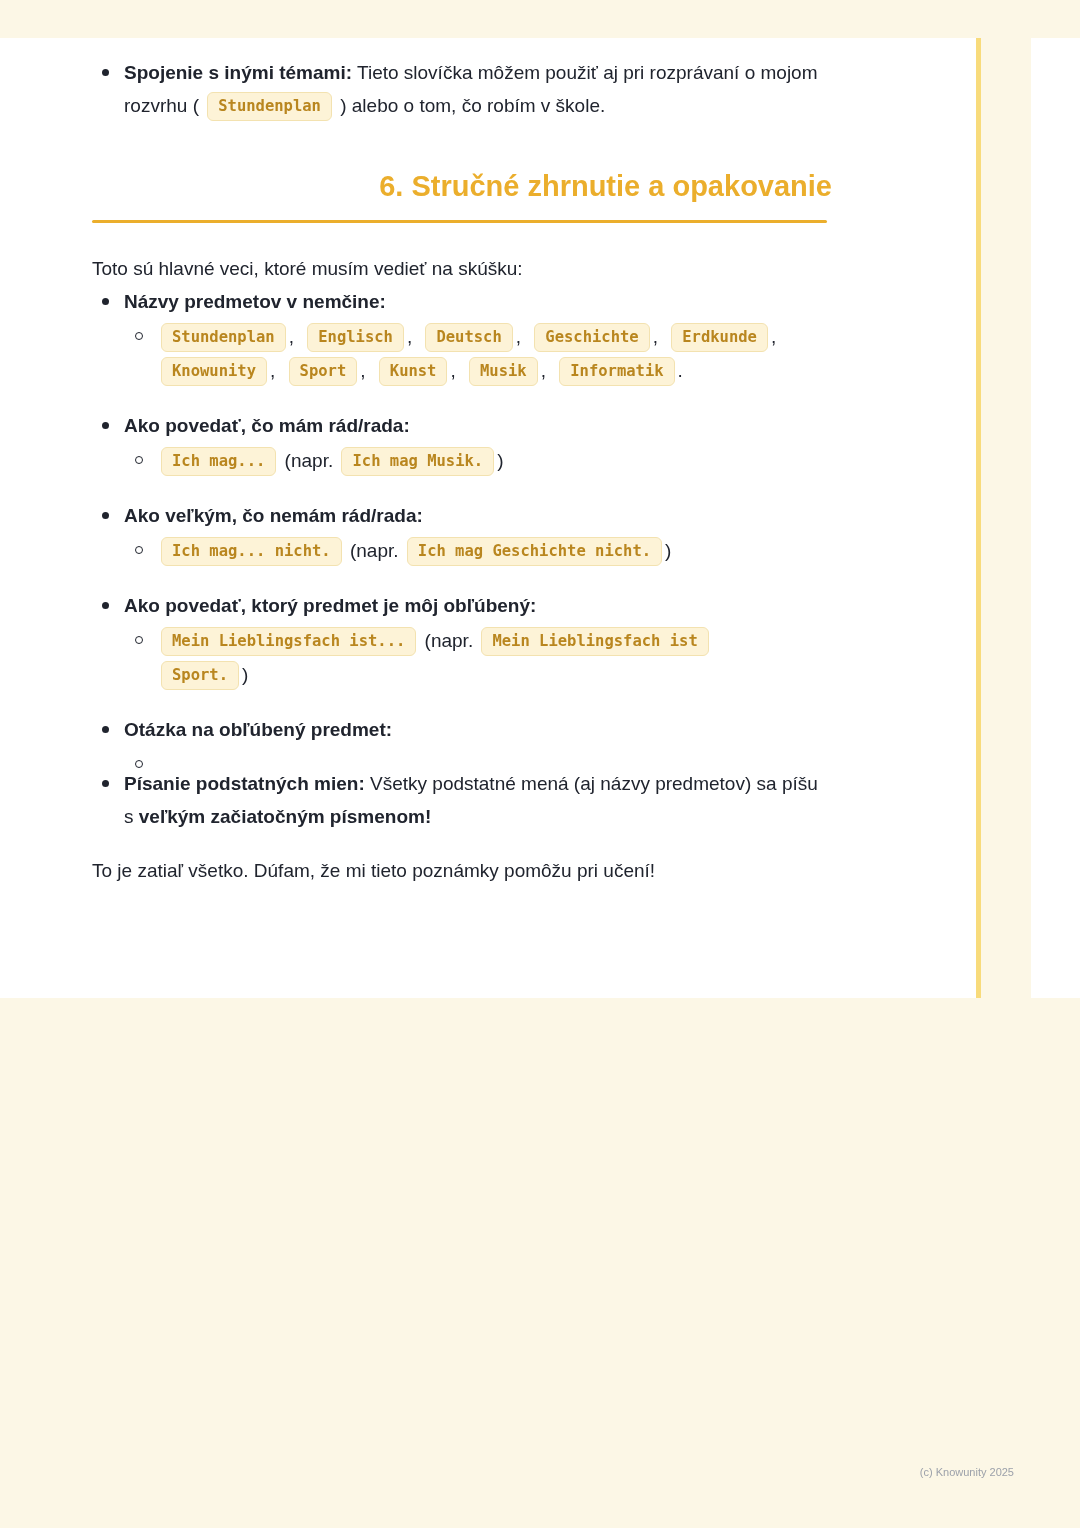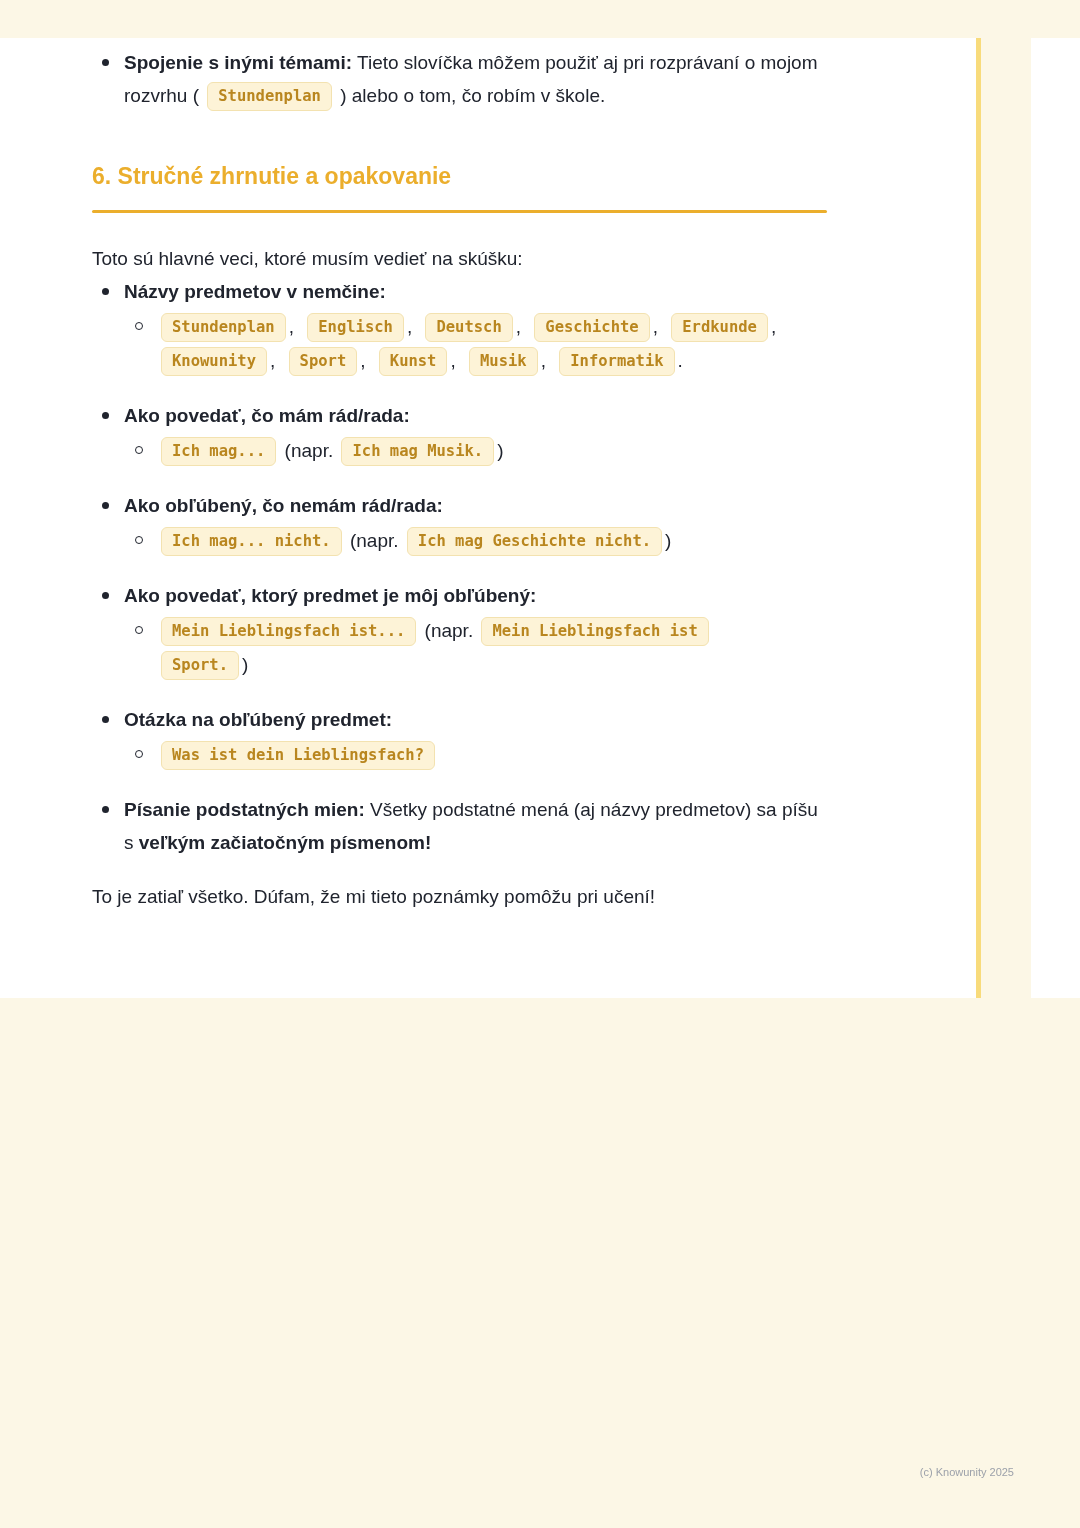--- a/index.html
+++ b/index.html
@@ -15,21 +15,21 @@
   .band-bottom{ position:absolute; left:0; top:998px; width:1080px; height:530px; background:var(--cream, #FCF7E6); }
   .edge-line  { position:absolute; left:976px; top:38px; width:5px;  height:960px; background:var(--edge, #F8DB7B); }
   .edge-strip { position:absolute; left:981px; top:38px; width:50px; height:960px; background:var(--cream, #FCF7E6); }
 
   .content {
     position:absolute; left:92px; top:38px; width:740px;
     font-size:19px; line-height:33px;
   }
 
   ul { list-style:none; }
-  .top-list { padding-top:8px; }
+  .top-list { padding-top:18px; }
 
   .bullet { position:relative; padding-left:32px; margin-bottom:21px; }
   .bullet > .dot {
     position:absolute; left:10px; top:13px; width:7px; height:7px;
     border-radius:50%; background:var(--ink, #20242E);
   }
   .label { font-weight:700; }
 
   .sub { position:relative; padding-left:34px; margin-top:2px; line-height:34px; }
   .sub .ring {
@@ -47,22 +47,23 @@
     border-radius:6px;
     padding:3px 10px 4px;
     margin:2px 3px;
     white-space:nowrap;
     vertical-align:1px;
   }
   .sep { margin-right:5px; }
 
   h2.section {
     margin-top:44px;
-    font-size:23px; line-height:38px; font-weight:700;
+    font-size:29px; line-height:38px; font-weight:700;
     color:var(--accent, #EBAE2C);
+    text-align:right;
   }
   .rule {
     margin-top:15px; width:735px; height:3px;
     background:var(--accent, #EBAE2C); border-radius:2px;
   }
   .lead { margin-top:29px; }
   .main-list { }
   .outro { margin-top:5px; }
 
   .footer {
@@ -125,21 +126,21 @@
       <div class="sub">
         <span class="ring"></span>
         <span class="chip">Ich mag...</span>
         <span>(napr.</span>
         <span class="chip">Ich mag Musik.</span><span>)</span>
       </div>
     </li>
 
     <li class="bullet">
       <span class="dot"></span>
-      <span class="label">Ako obľúbený, čo nemám rád/rada:</span>
+      <span class="label">Ako veľkým, čo nemám rád/rada:</span>
       <div class="sub">
         <span class="ring"></span>
         <span class="chip">Ich mag... nicht.</span>
         <span>(napr.</span>
         <span class="chip">Ich mag Geschichte nicht.</span><span>)</span>
       </div>
     </li>
 
     <li class="bullet">
       <span class="dot"></span>
@@ -155,21 +156,20 @@
           <span class="chip">Sport.</span><span>)</span>
         </div>
       </div>
     </li>
 
     <li class="bullet">
       <span class="dot"></span>
       <span class="label">Otázka na obľúbený predmet:</span>
       <div class="sub">
         <span class="ring"></span>
-        <span class="chip">Was ist dein Lieblingsfach?</span>
       </div>
     </li>
 
     <li class="bullet">
       <span class="dot"></span>
       <span class="label">Písanie podstatných mien:</span><span> Všetky podstatné mená (aj názvy predmetov) sa píšu s </span><span class="label">veľkým začiatočným písmenom!</span>
     </li>
 
   </ul>
 

